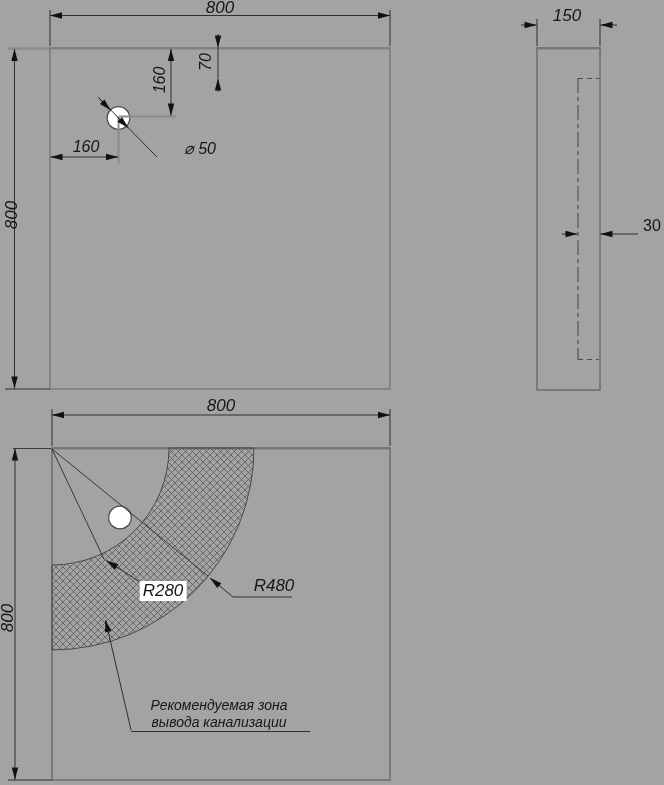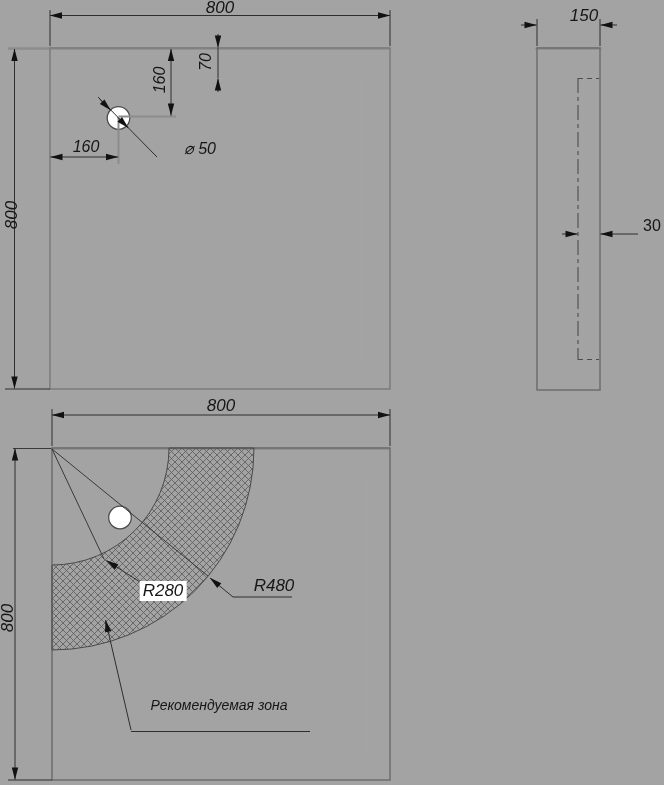--- a/index.html
+++ b/index.html
@@ -139,25 +139,26 @@
     </g>
   </svg>
 
   <div class="lbl big" style="left:220px;top:8px;">800</div>
   <div class="lbl big rot" style="left:12px;top:215px;">800</div>
   <div class="lbl rot" style="left:206px;top:62px;">70</div>
   <div class="lbl rot" style="left:160px;top:80px;">160</div>
   <div class="lbl" style="left:86px;top:147px;">160</div>
   <div class="lbl" style="left:200px;top:148px;">⌀ 50</div>
 
-  <div class="lbl big" style="left:567px;top:16px;margin-left:17px;">150</div>
+  <div class="lbl big" style="left:567px;top:16px;">150</div>
   <div class="lbl plain" style="left:652px;top:226px;">30</div>
 
   <div class="lbl big" style="left:221px;top:406px;">800</div>
   <div class="lbl big rot" style="left:8px;top:618px;">800</div>
   <div class="lbl big bgwhite" style="left:163px;top:591px;">R280</div>
   <div class="lbl big" style="left:274px;top:586px;">R480</div>
 
   <div class="note">
     <div>Рекомендуемая зона</div>
+    <div>вывода канализации</div>
   </div>
 
 </div>
 
 </body></html>

